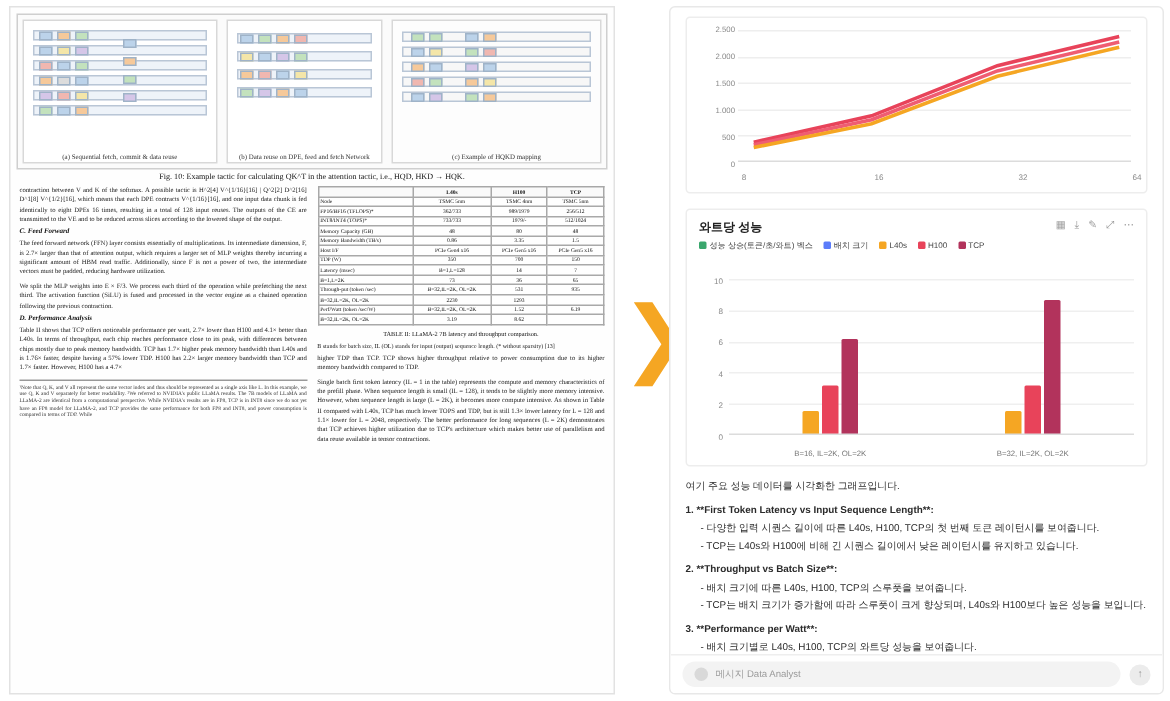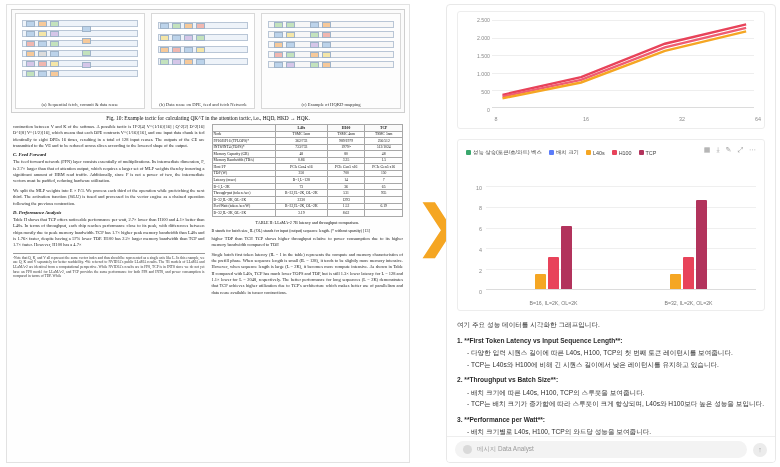--- a/index.html
+++ b/index.html
@@ -481,20 +481,21 @@
           </svg>
         </div>
         <div class="lc-axis"></div>
         <div class="lc-xlab" style="left:38px;">8</div>
         <div class="lc-xlab" style="left:128px;">16</div>
         <div class="lc-xlab" style="left:224px;">32</div>
         <div class="lc-xlab" style="left:300px;">64</div>
       </div>
 
       <div class="barcard">
+        <div class="bc-title">와트당 성능</div>
         <div class="bc-toolbar">
           <span class="bc-tool">▦</span>
           <span class="bc-tool">⤓</span>
           <span class="bc-tool">✎</span>
           <span class="bc-tool">⤢</span>
           <span class="bc-tool">⋯</span>
         </div>
 
         <div class="bc-legend">
           <span class="lg">

